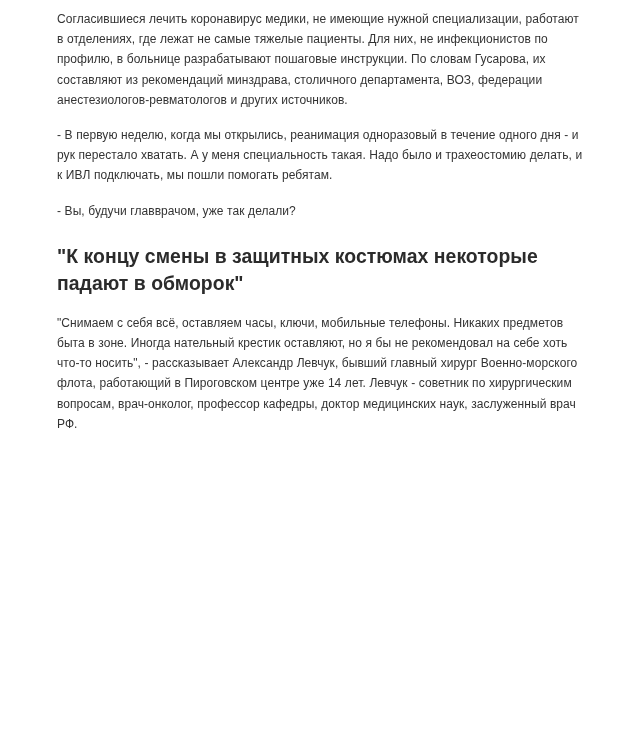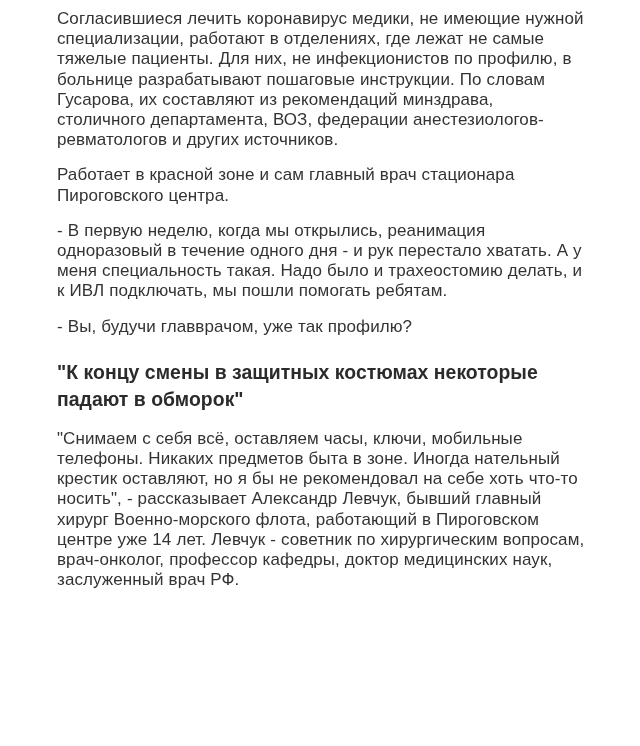--- a/index.html
+++ b/index.html
@@ -15,21 +15,21 @@
     font-family: "Liberation Sans", sans-serif;
     -webkit-font-smoothing: antialiased;
   }
   .article {
     box-sizing: border-box;
     width: 640px;
     padding: 9px 55px 0 57px;
   }
   .para {
     margin: 0 0 15px 0;
-    font-size: 17px;
+    font-size: 12px;
     line-height: 20.2px;
     color: #333333;
     text-align: left;
     letter-spacing: 0.005em;
     word-spacing: 0.01em;
   }
   .para:last-child {
     margin-bottom: 0;
   }
   .section-heading {
@@ -44,25 +44,24 @@
     
   }
 </style>
 </head>
 <body>
 
 <div class="article">
 
   <p class="para">Согласившиеся лечить коронавирус медики, не имеющие нужной специализации, работают в отделениях, где лежат не самые тяжелые пациенты. Для них, не инфекционистов по профилю, в больнице разрабатывают пошаговые инструкции. По словам Гусарова, их составляют из рекомендаций минздрава, столичного департамента, ВОЗ, федерации анестезиологов-ревматологов и других источников.</p>
 
-  <p class="para">Работает в красной зоне и сам главный врач стационара Пироговского центра.</p>
 
   <p class="para q-dash">- В первую неделю, когда мы открылись, реанимация одноразовый в течение одного дня - и рук перестало хватать. А у меня специальность такая. Надо было и трахеостомию делать, и к ИВЛ подключать, мы пошли помогать ребятам.</p>
 
-  <p class="para q-dash">- Вы, будучи главврачом, уже так профилю?</p>
+  <p class="para q-dash">- Вы, будучи главврачом, уже так делали?</p>
 
 
   <h2 class="section-heading">"К концу смены в защитных костюмах некоторые падают в обморок"</h2>
 
 
   <p class="para">"Снимаем с себя всё, оставляем часы, ключи, мобильные телефоны. Никаких предметов быта в зоне. Иногда нательный крестик оставляют, но я бы не рекомендовал на себе хоть что-то носить", - рассказывает Александр Левчук, бывший главный хирург Военно-морского флота, работающий в Пироговском центре уже 14 лет. Левчук - советник по хирургическим вопросам, врач-онколог, профессор кафедры, доктор медицинских наук, заслуженный врач РФ.</p>
 
 </div>
 
 </body></html>

